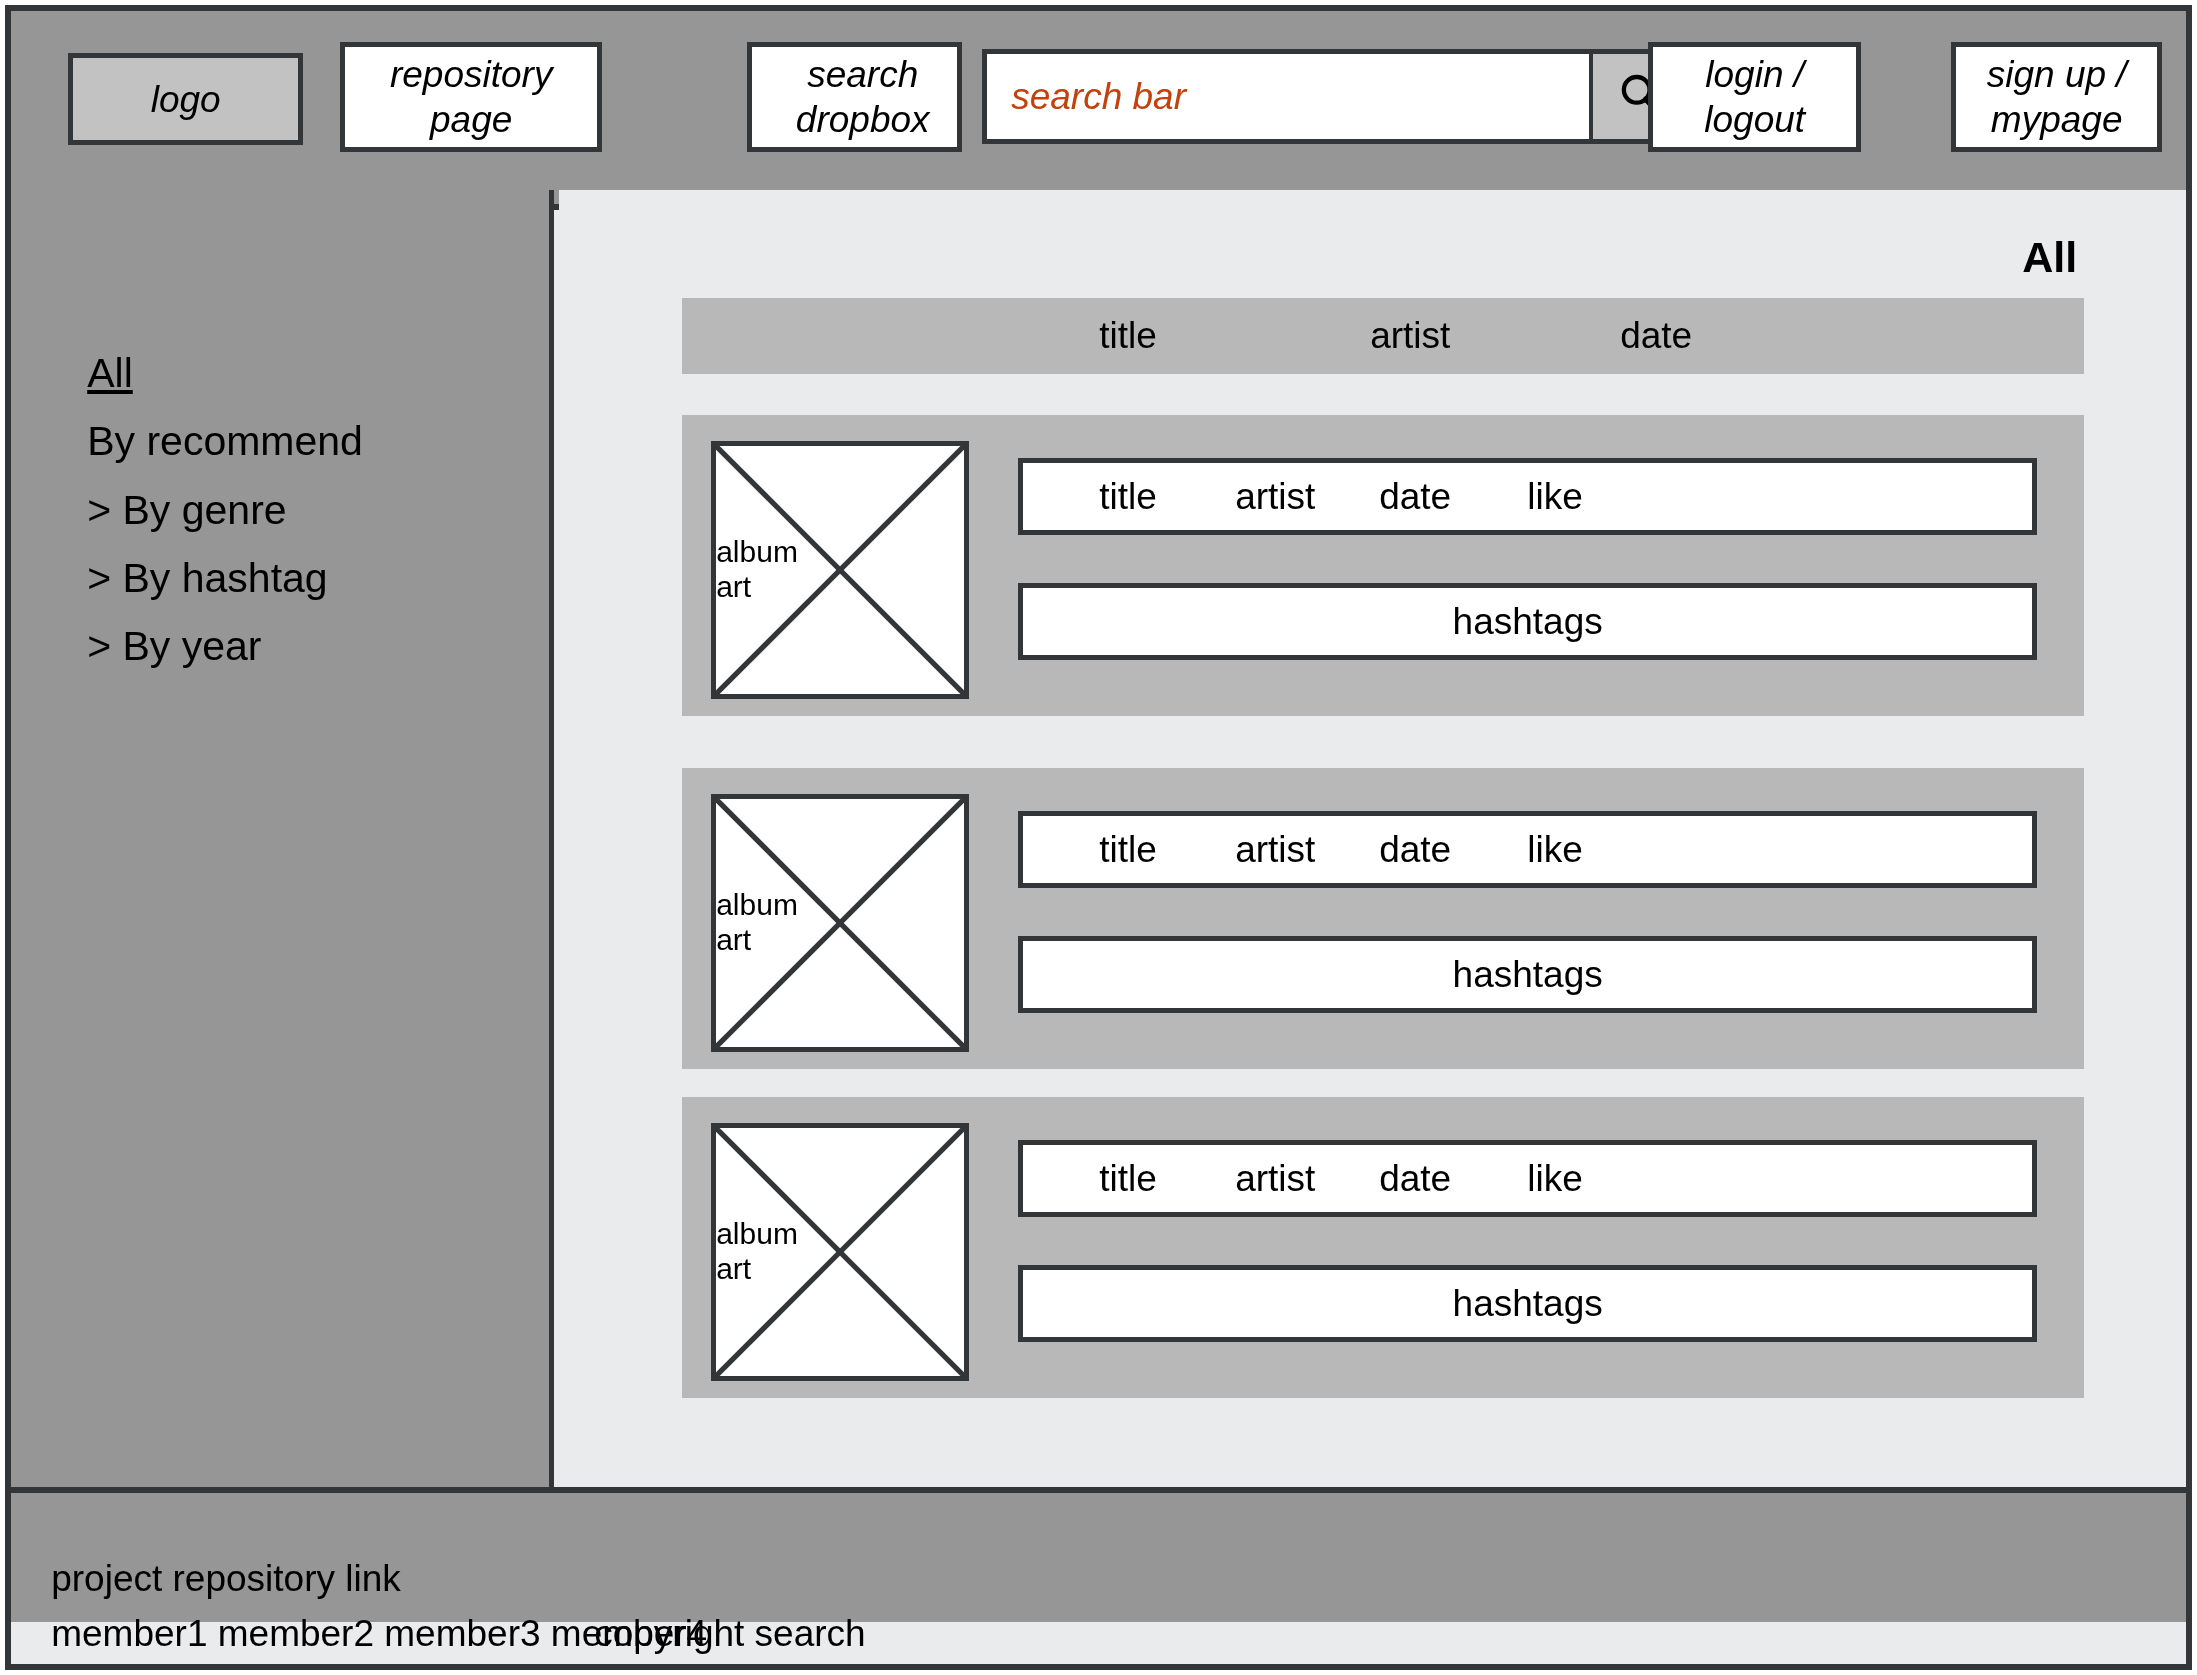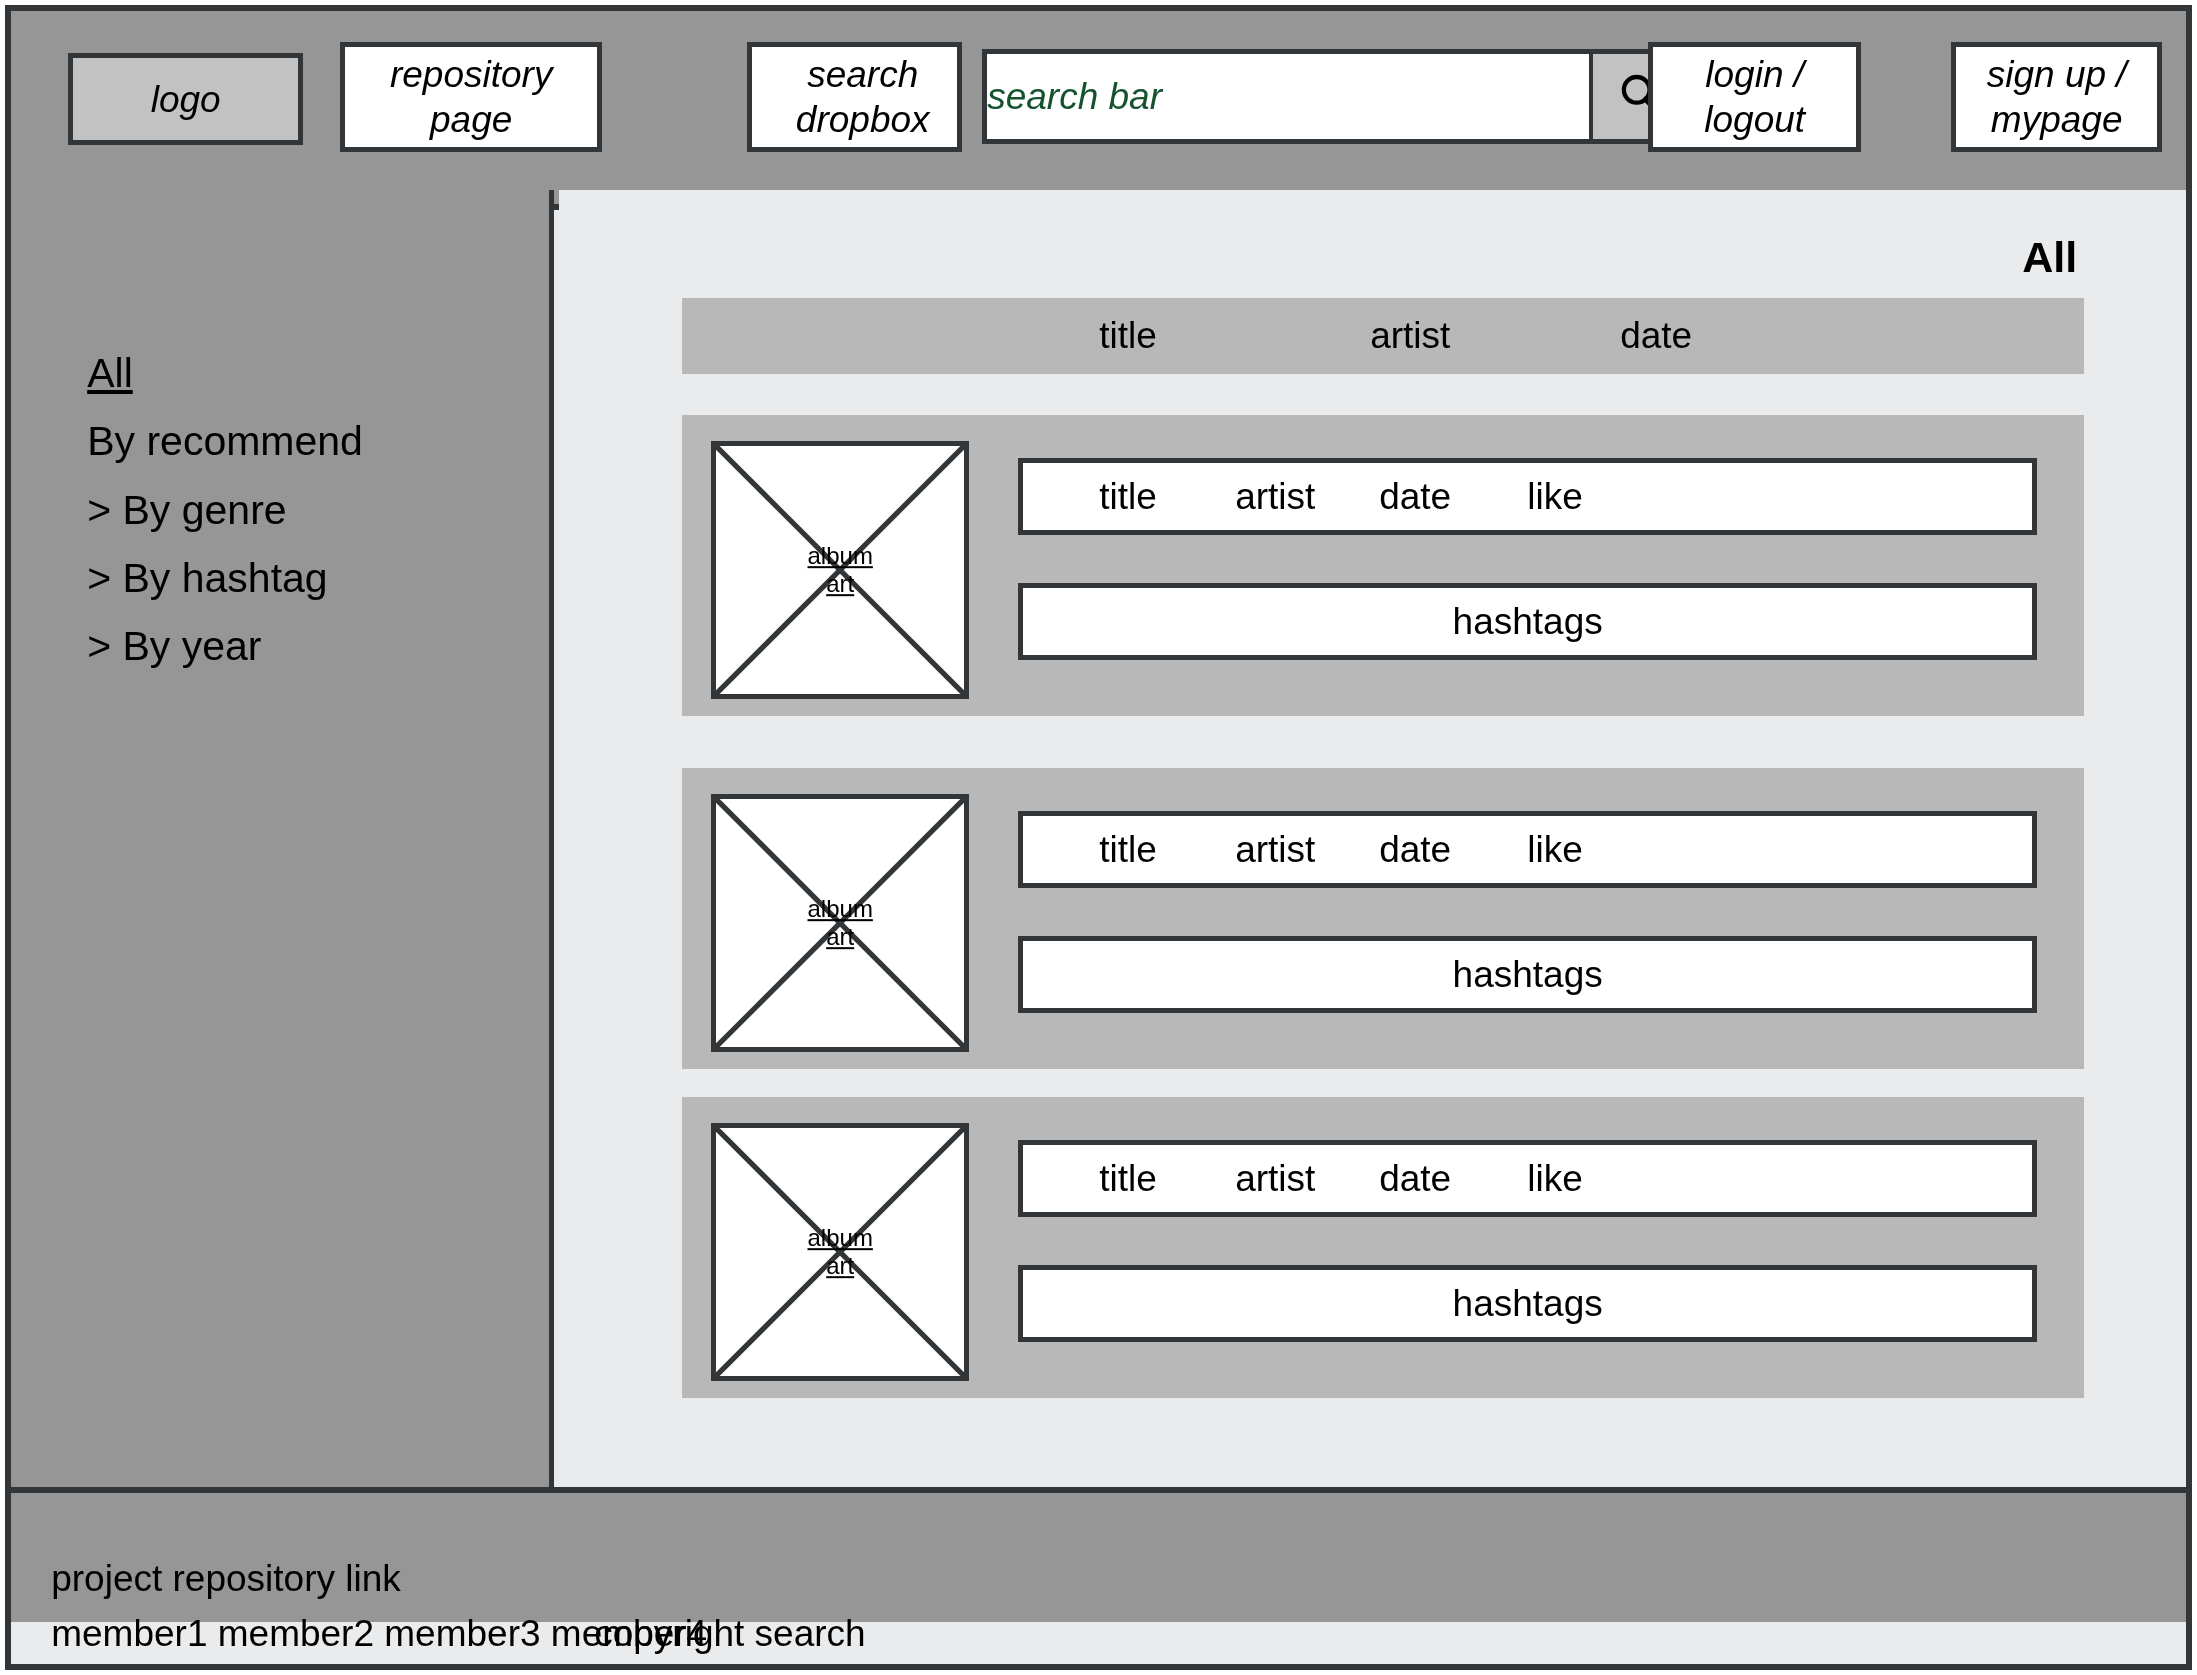--- a/index.html
+++ b/index.html
@@ -71,22 +71,23 @@
     border: 5.2px solid #333638;
     box-sizing: border-box;
     background: #ffffff;
     display: flex;
     align-items: stretch;
   }
   .searchwrap .sinput {
     flex: 1 1 auto;
     display: flex;
     align-items: center;
-    font-size: 37px;
-    color: #14532d;
+    padding-left: 24px;
+    font-size: 37px;
+    color: #c2410c;
     background: #ffffff;
     border: 0;
     outline: none;
     font-family: "Liberation Sans", sans-serif;
   }
   .searchwrap .sbtn {
     flex: 0 0 95px;
     background: #c2c2c2;
     border-left: 4.3px solid #333638;
     display: flex;
@@ -173,26 +174,25 @@
     background: #ffffff;
     border: 5.2px solid #333638;
     box-sizing: border-box;
   }
   .albumart svg { position: absolute; left: 0; top: 0; }
   .albumart .aa-label {
     position: absolute;
     left: 0; right: 0;
     top: 50%;
     transform: translateY(-50%);
-    text-align: center;
-    font-size: 24px;
+    text-align: left;
+    font-size: 30px;
     line-height: 1.16;
     color: #000000;
     white-space: pre-line;
-    text-decoration: underline;
   }
 
   .metarow {
     position: absolute;
     left: 336px;
     top: 43px;
     width: 1019px;
     height: 77px;
     background: #ffffff;
     border: 5.2px solid #333638;

